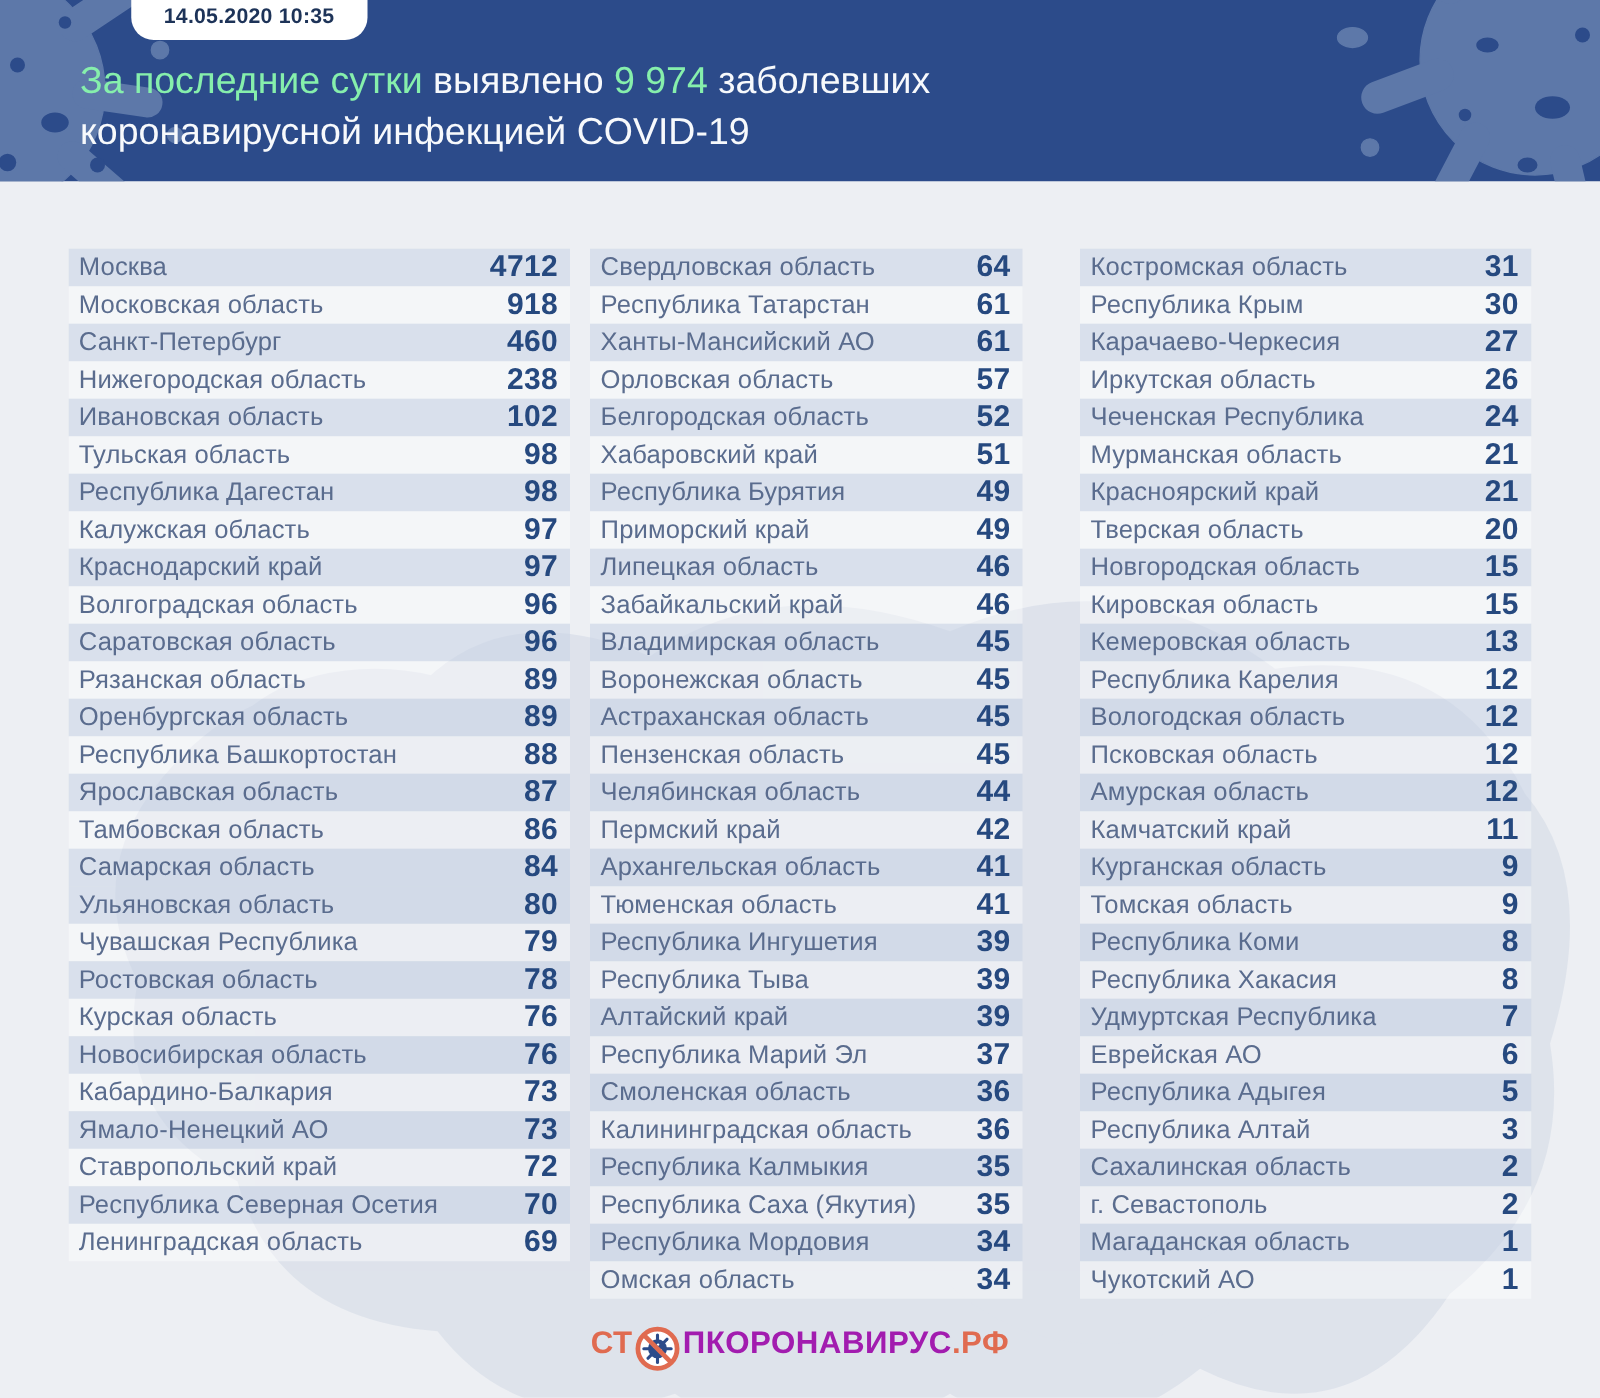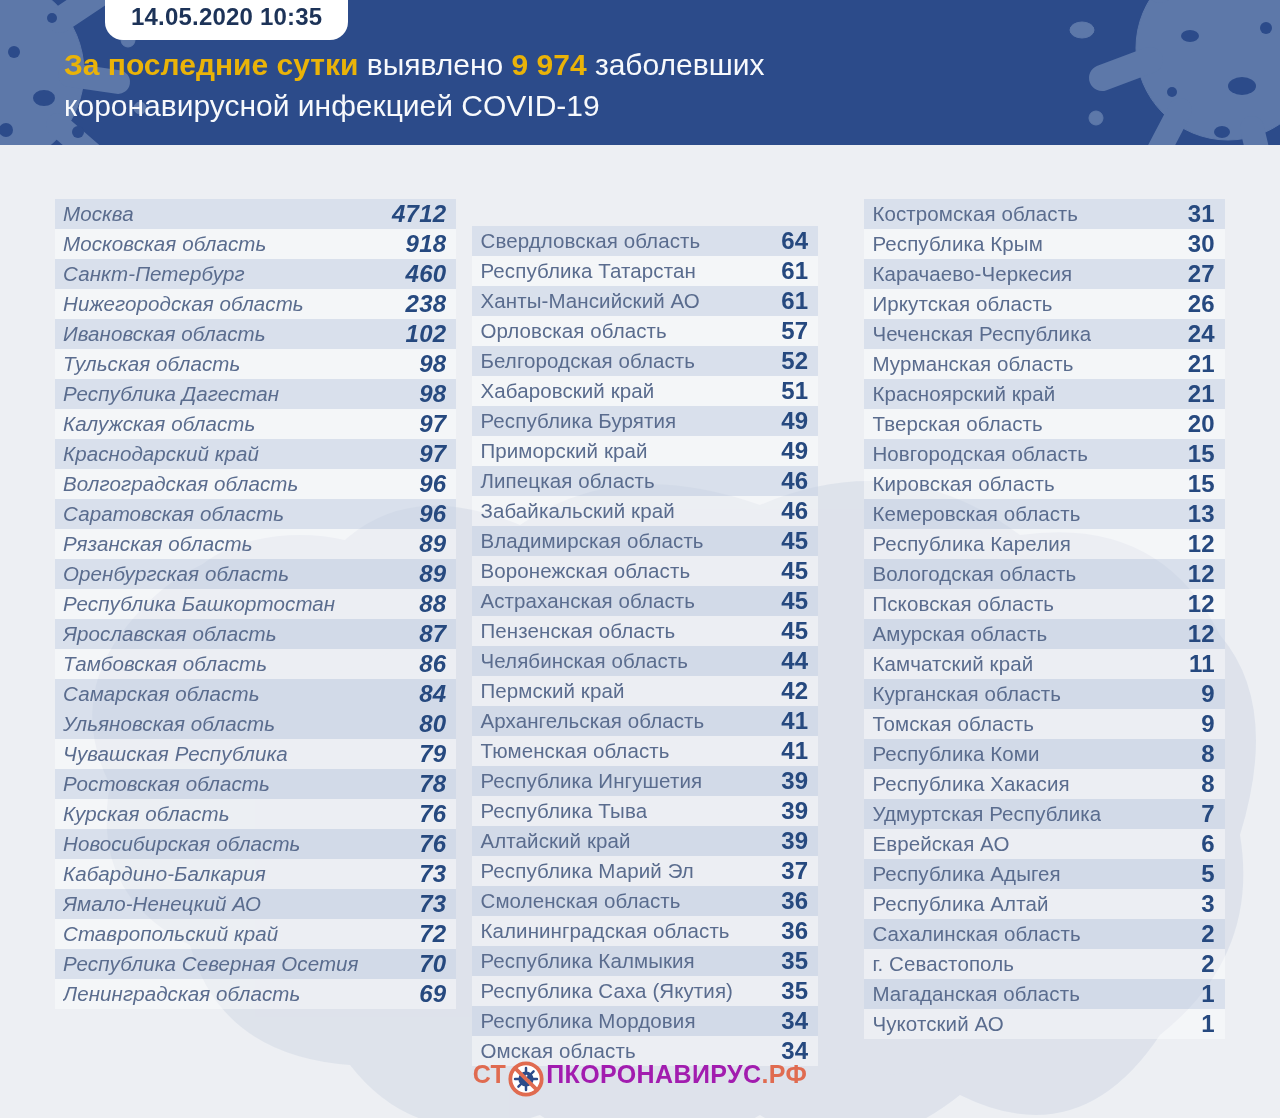--- a/index.html
+++ b/index.html
@@ -13,41 +13,41 @@
 
   
   .hdr{
     position:relative;height:145px;background:#2c4b8a;overflow:hidden;
   }
   .hdr svg.blob{position:absolute;top:0;left:0;width:1280px;height:145px;}
   .badge{
     position:absolute;left:105px;top:0;
     background:#ffffff;border-radius:0 0 18px 18px;
     padding:3px 26px 9px 26px;
-    font-size:24px;font-weight:700;color:#1d3358;letter-spacing:.2px;
+    font-size:17px;font-weight:700;color:#1d3358;letter-spacing:.2px;
     z-index:3;
   }
   .title{
     position:absolute;left:64px;top:44px;z-index:3;
     font-size:30px;line-height:41px;color:#f7f9fc;font-weight:500;
   }
-  .title .hl{color:#eab308;font-weight:700;}
+  .title .hl{color:#86efac;font-weight:400;}
 
   
   .tbl{
     position:relative;
     padding:54px 55px 0 55px;
   }
   .map-svg{
     position:absolute;left:0;top:130px;width:1280px;height:920px;
     pointer-events:none;
   }
   .cols{position:relative;display:flex;gap:16px;}
-  .col1{width:412px;font-style:italic;}
-  .col2{width:355px;margin-top:27px;}
+  .col1{width:412px;}
+  .col2{width:355px;}
   .col3{width:370px;margin-left:30px;}
   .row{
     height:30px;display:flex;justify-content:space-between;align-items:center;
     padding:0 10px 0 8px;
     background:rgba(201,211,230,.55);
   }
   .row.alt{background:rgba(255,255,255,.42);}
   .rname{
     font-size:20.5px;color:#5a6c8e;white-space:nowrap;overflow:hidden;
     letter-spacing:.1px;

